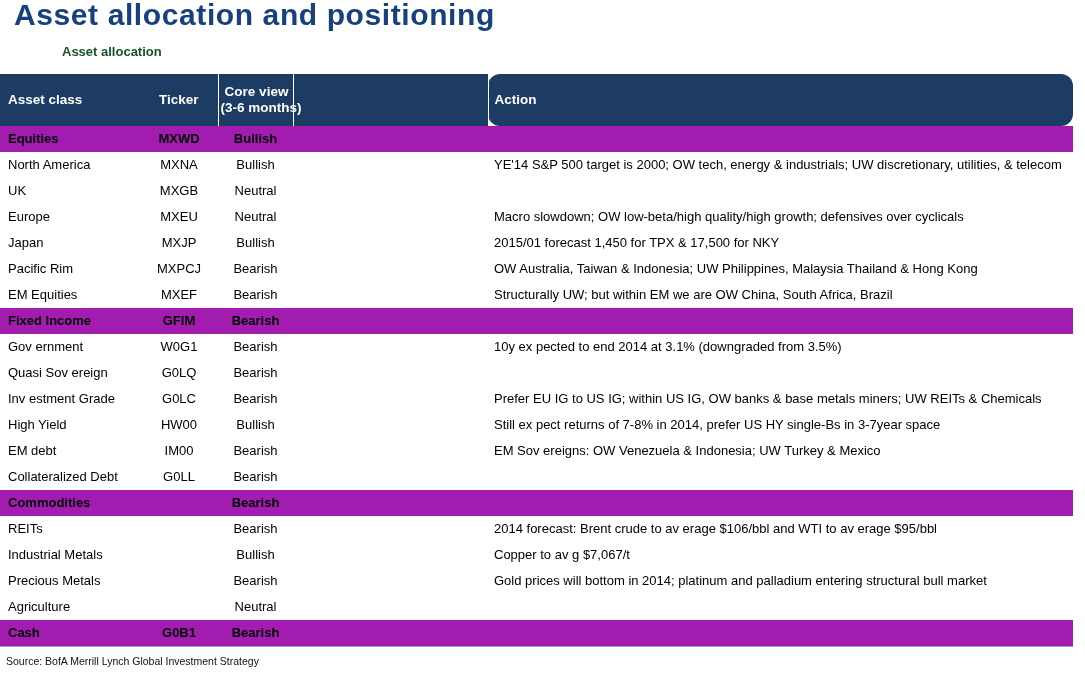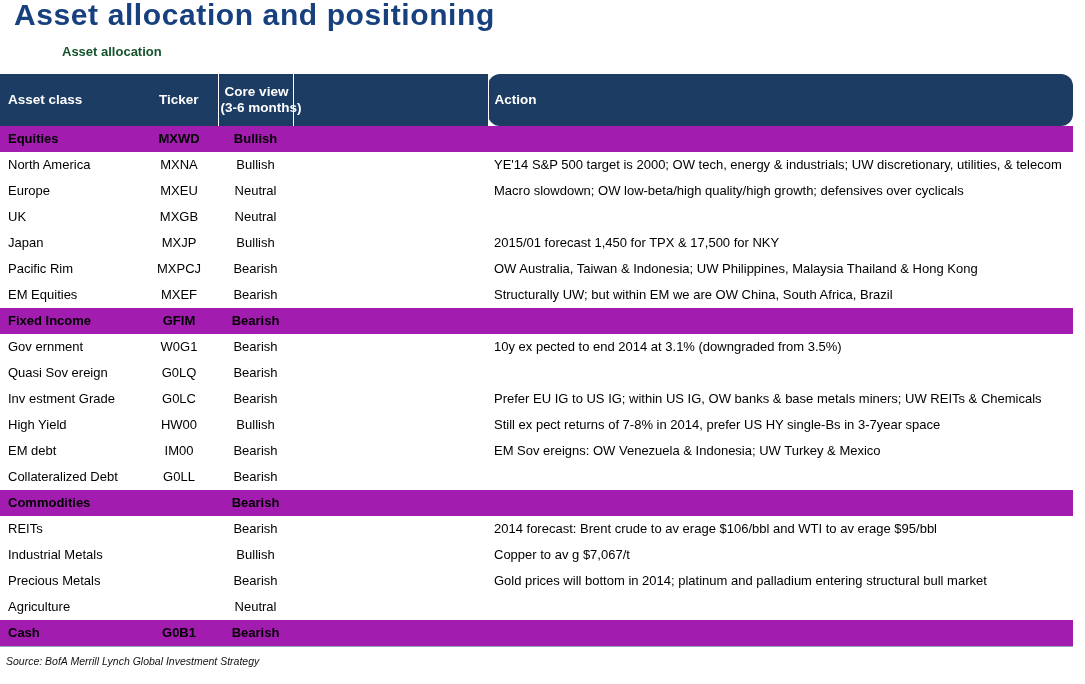--- a/index.html
+++ b/index.html
@@ -108,21 +108,20 @@
   }
 
   
   #source-note {
     position: absolute;
     left: 6px;
     top: 655px;
     font-size: 10.5px;
     color: #111111;
     white-space: nowrap;
-    font-style: italic;
   }
 </style>
 </head>
 <body>
 
 <div id="page-title">Asset allocation and positioning</div>
 <div id="subtitle">Asset allocation</div>
 
 <div id="table-wrap">
   <table class="alloc">
@@ -154,32 +153,32 @@
           <td class="c-action"></td>
         </tr>
         <tr class="normal-row">
           <td class="c-asset">North America</td>
           <td class="c-ticker">MXNA</td>
           <td class="c-view">Bullish</td>
           <td class="c-gap"></td>
           <td class="c-action">YE'14 S&amp;P 500 target is 2000; OW tech, energy &amp; industrials; UW discretionary, utilities, &amp; telecom</td>
         </tr>
         <tr class="normal-row">
+          <td class="c-asset">UK</td>
+          <td class="c-ticker">MXGB</td>
+          <td class="c-view">Neutral</td>
+          <td class="c-gap"></td>
+          <td class="c-action"></td>
+        </tr>
+        <tr class="normal-row">
           <td class="c-asset">Europe</td>
           <td class="c-ticker">MXEU</td>
           <td class="c-view">Neutral</td>
           <td class="c-gap"></td>
           <td class="c-action">Macro slowdown; OW low-beta/high quality/high growth; defensives over cyclicals</td>
-        </tr>
-        <tr class="normal-row">
-          <td class="c-asset">UK</td>
-          <td class="c-ticker">MXGB</td>
-          <td class="c-view">Neutral</td>
-          <td class="c-gap"></td>
-          <td class="c-action"></td>
         </tr>
         <tr class="normal-row">
           <td class="c-asset">Japan</td>
           <td class="c-ticker">MXJP</td>
           <td class="c-view">Bullish</td>
           <td class="c-gap"></td>
           <td class="c-action">2015/01 forecast 1,450 for TPX &amp; 17,500 for NKY</td>
         </tr>
         <tr class="normal-row">
           <td class="c-asset">Pacific Rim</td>

